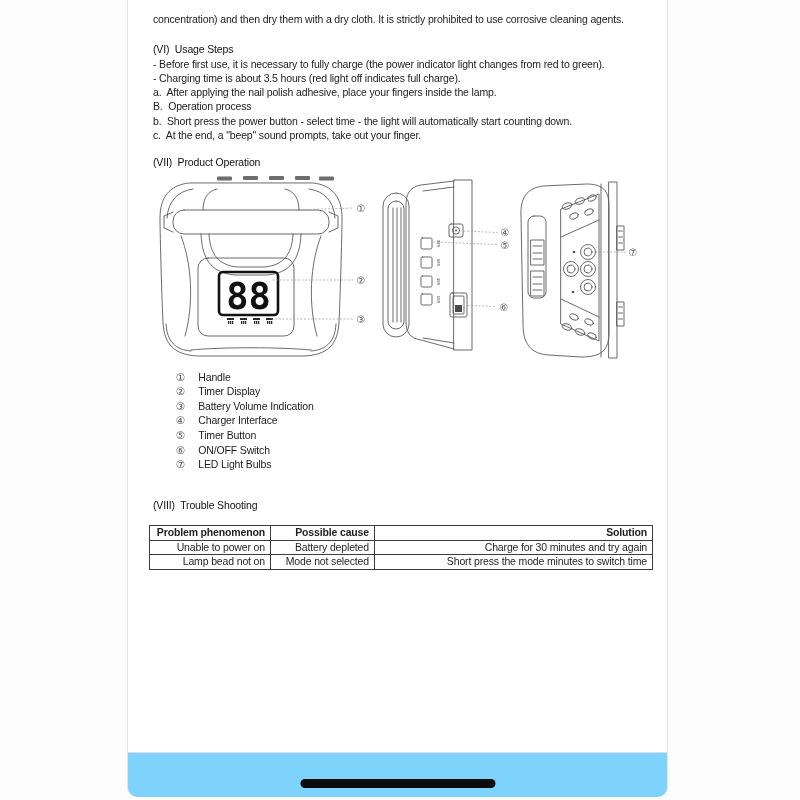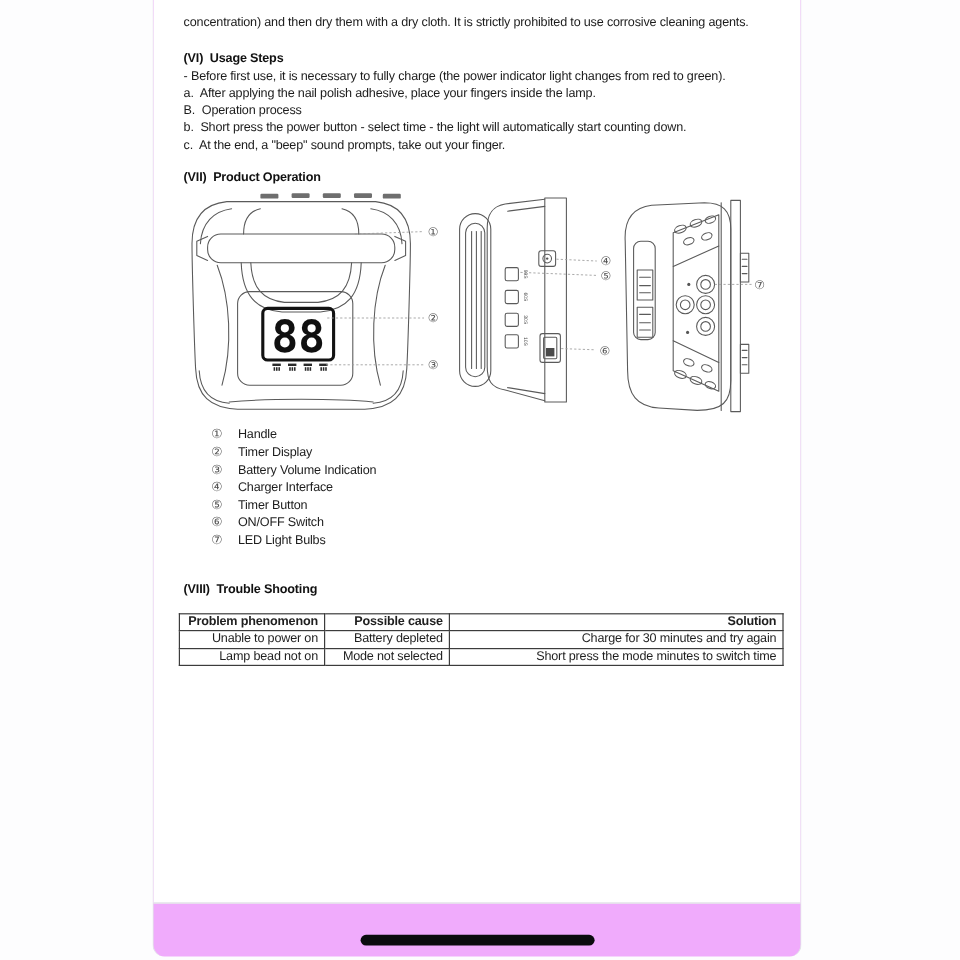--- a/index.html
+++ b/index.html
@@ -6,37 +6,37 @@
   html,body { width:800px; height:800px; }
   body {
     background:#fdfdfe;
     font-family:"Liberation Sans", sans-serif;
     color:#1f1f1f;
     position:relative;
     overflow:hidden;
   }
   .device-card {
     position:absolute; left:127px; top:0; width:541px; height:797px;
-    background:#f0abfc;
+    background:#7dd3fc;
     border-radius:0 0 10px 10px;
     border-left:1px solid #e3e3e9; border-right:1px solid #e3e3e9;
   }
   .doc-page {
     position:absolute; left:0; top:0; width:100%; height:753px;
     background:#ffffff;
     border-bottom:1px solid #dddde3;
     padding:12px 22px 0 25px;
     overflow:hidden;
     letter-spacing:-0.15px;
   }
   .line {
     font-size:10.5px; line-height:14.3px; white-space:pre; color:#1c1c1c;
   }
   .heading {
-    font-size:10.5px; line-height:14.3px; font-weight:bold; white-space:pre; color:#111;
+    font-size:10.5px; line-height:14.3px; font-weight:normal; white-space:pre; color:#111;
   }
   .h-vi   { margin-top:16px; }
   .h-vii  { margin-top:13px; }
   .h-viii { margin-top:26px; }
   .diagram-wrap { margin-top:4px; margin-left:-2px; width:512px; height:190px; }
   .parts-list { list-style:none; margin-top:6px; margin-left:23px; }
   .parts-list li {
     display:flex; align-items:center; gap:13px;
     font-size:10.5px; line-height:14.6px;
   }
@@ -69,20 +69,21 @@
 </head>
 <body>
 
 <div class="device-card">
   <div class="doc-page">
 
     <div class="line">concentration) and then dry them with a dry cloth. It is strictly prohibited to use corrosive cleaning agents.</div>
 
     <div class="heading h-vi">(VI)  Usage Steps</div>
     <div class="line">- Before first use, it is necessary to fully charge (the power indicator light changes from red to green).</div>
+    <div class="line">- Charging time is about 3.5 hours (red light off indicates full charge).</div>
     <div class="line"></div>
     <div class="line">a.  After applying the nail polish adhesive, place your fingers inside the lamp.</div>
     <div class="line">B.  Operation process</div>
     <div class="line">b.  Short press the power button - select time - the light will automatically start counting down.</div>
     <div class="line">c.  At the end, a "beep" sound prompts, take out your finger.</div>
 
     <div class="heading h-vii">(VII)  Product Operation</div>
 
     <div class="diagram-wrap">
       <svg width="512" height="190" viewBox="0 0 512 190" fill="none" stroke="#5a5a5a" stroke-width="0.9" stroke-linecap="round" stroke-linejoin="round">

